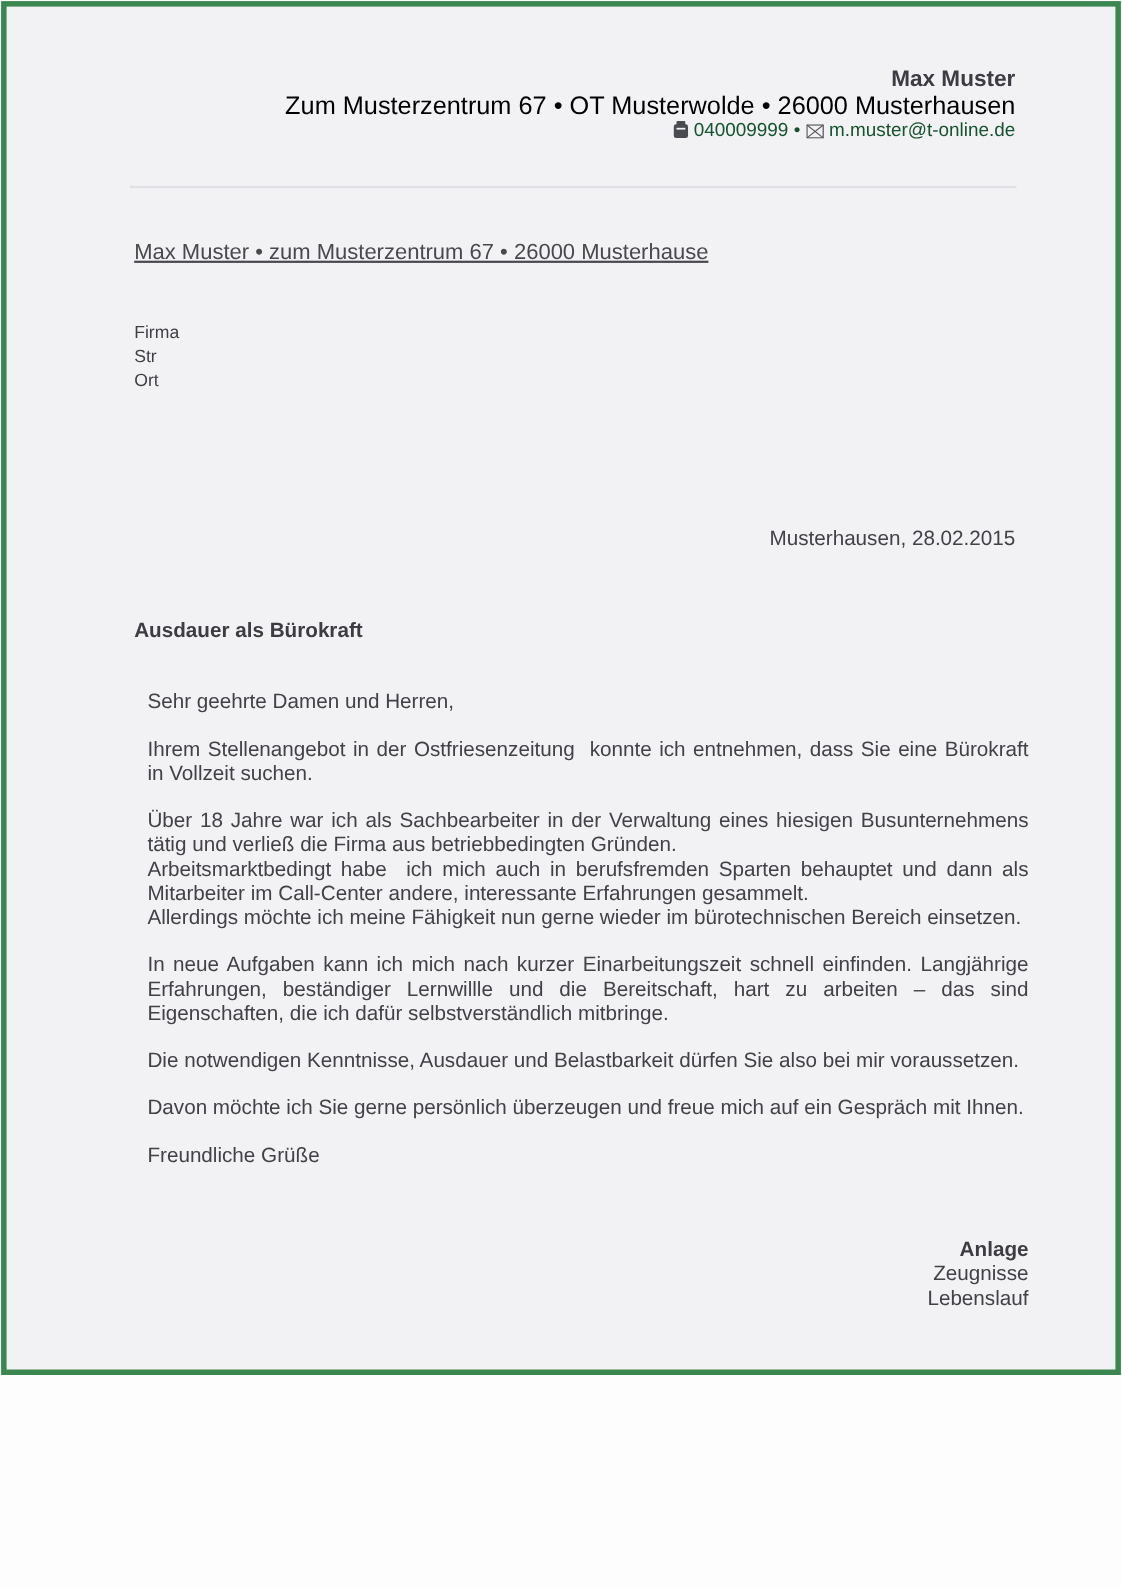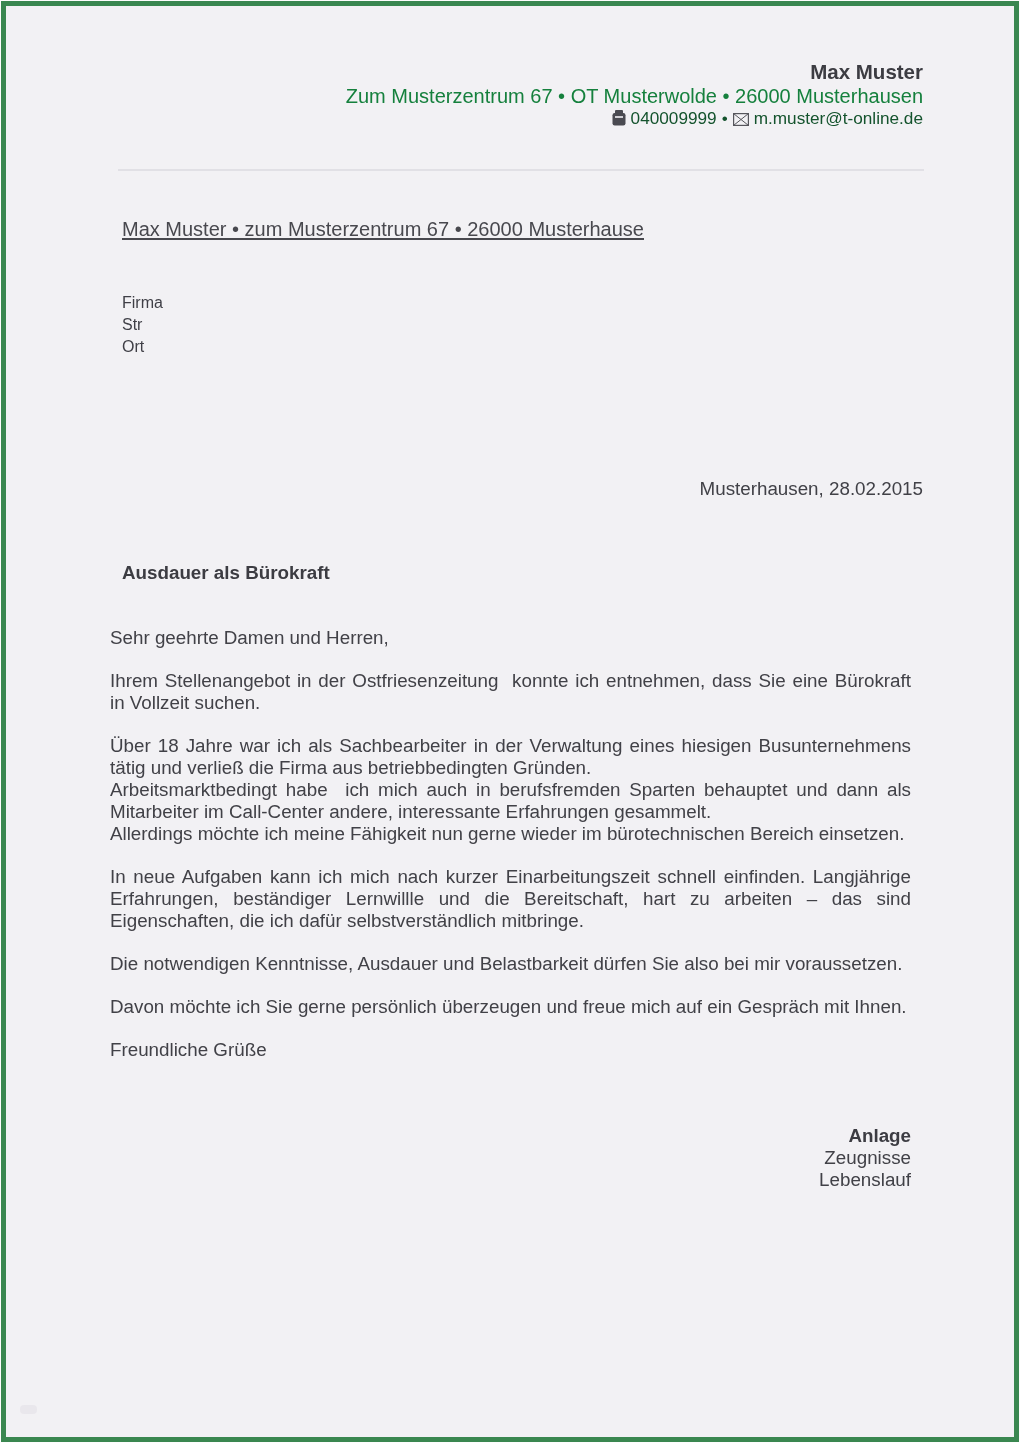--- a/index.html
+++ b/index.html
@@ -4,33 +4,33 @@
 <style>
   html, body {
     margin: 0; padding: 0;
     width: 1020px; height: 1443px;
     background: #fdfdfd;
     overflow: hidden;
     font-family: "Liberation Sans", "DejaVu Sans", sans-serif;
   }
   .page {
     position: absolute; left: 1px; top: 1px;
-    width: 1018px; height: 1441px;
+    width: 1018px; height: 1249px;
     box-sizing: border-box;
     border: 5px solid #3a8750;
     background: #f2f1f4;
     overflow: hidden;
   }
   
   .header {
     position: absolute; top: 53px; left: 116px; width: 801px;
     text-align: right;
   }
   .header .name  { font-size: 20.5px; font-weight: bold; line-height: 26px; color: #3c3c42; }
-  .header .addr  { font-size: 20px; line-height: 22px; color: #15803d; }
+  .header .addr  { font-size: 23px; line-height: 22px; color: #000000; }
   .header .contact { font-size: 17.2px; line-height: 22px; color: #14532d; }
   .header .icon  { display: inline-block; margin-right: 5px; }
   .header .icon svg { display: inline-block; vertical-align: -2px; }
   .header .sep   { margin: 0 5px; }
   
   .divider {
     position: absolute; top: 163px; left: 112px; width: 806px; height: 2px;
     background: #e1e0e5;
   }
   
@@ -52,21 +52,21 @@
     text-align: right;
     font-size: 18.8px; line-height: 22px; color: #414147;
   }
   
   .subject {
     position: absolute; top: 556px; left: 116px; width: 801px;
     font-size: 18.8px; line-height: 22px; font-weight: bold; color: #3c3c42;
   }
   
   .body {
-    position: absolute; top: 621px; left: 104px; width: 801px;
+    position: absolute; top: 621px; left: 128px; width: 801px;
     font-size: 18.8px; line-height: 22px; color: #414147;
   }
   .body p {
     margin: 0 0 21px 0;
     text-align: justify;
     white-space: pre-wrap;
   }
   .body p.salutation, .body p.closing { text-align: left; }
   .attachments { margin-top: 64px; line-height: 22px; text-align: right; }
   .attachments .heading { font-weight: bold; color: #3c3c42; }

